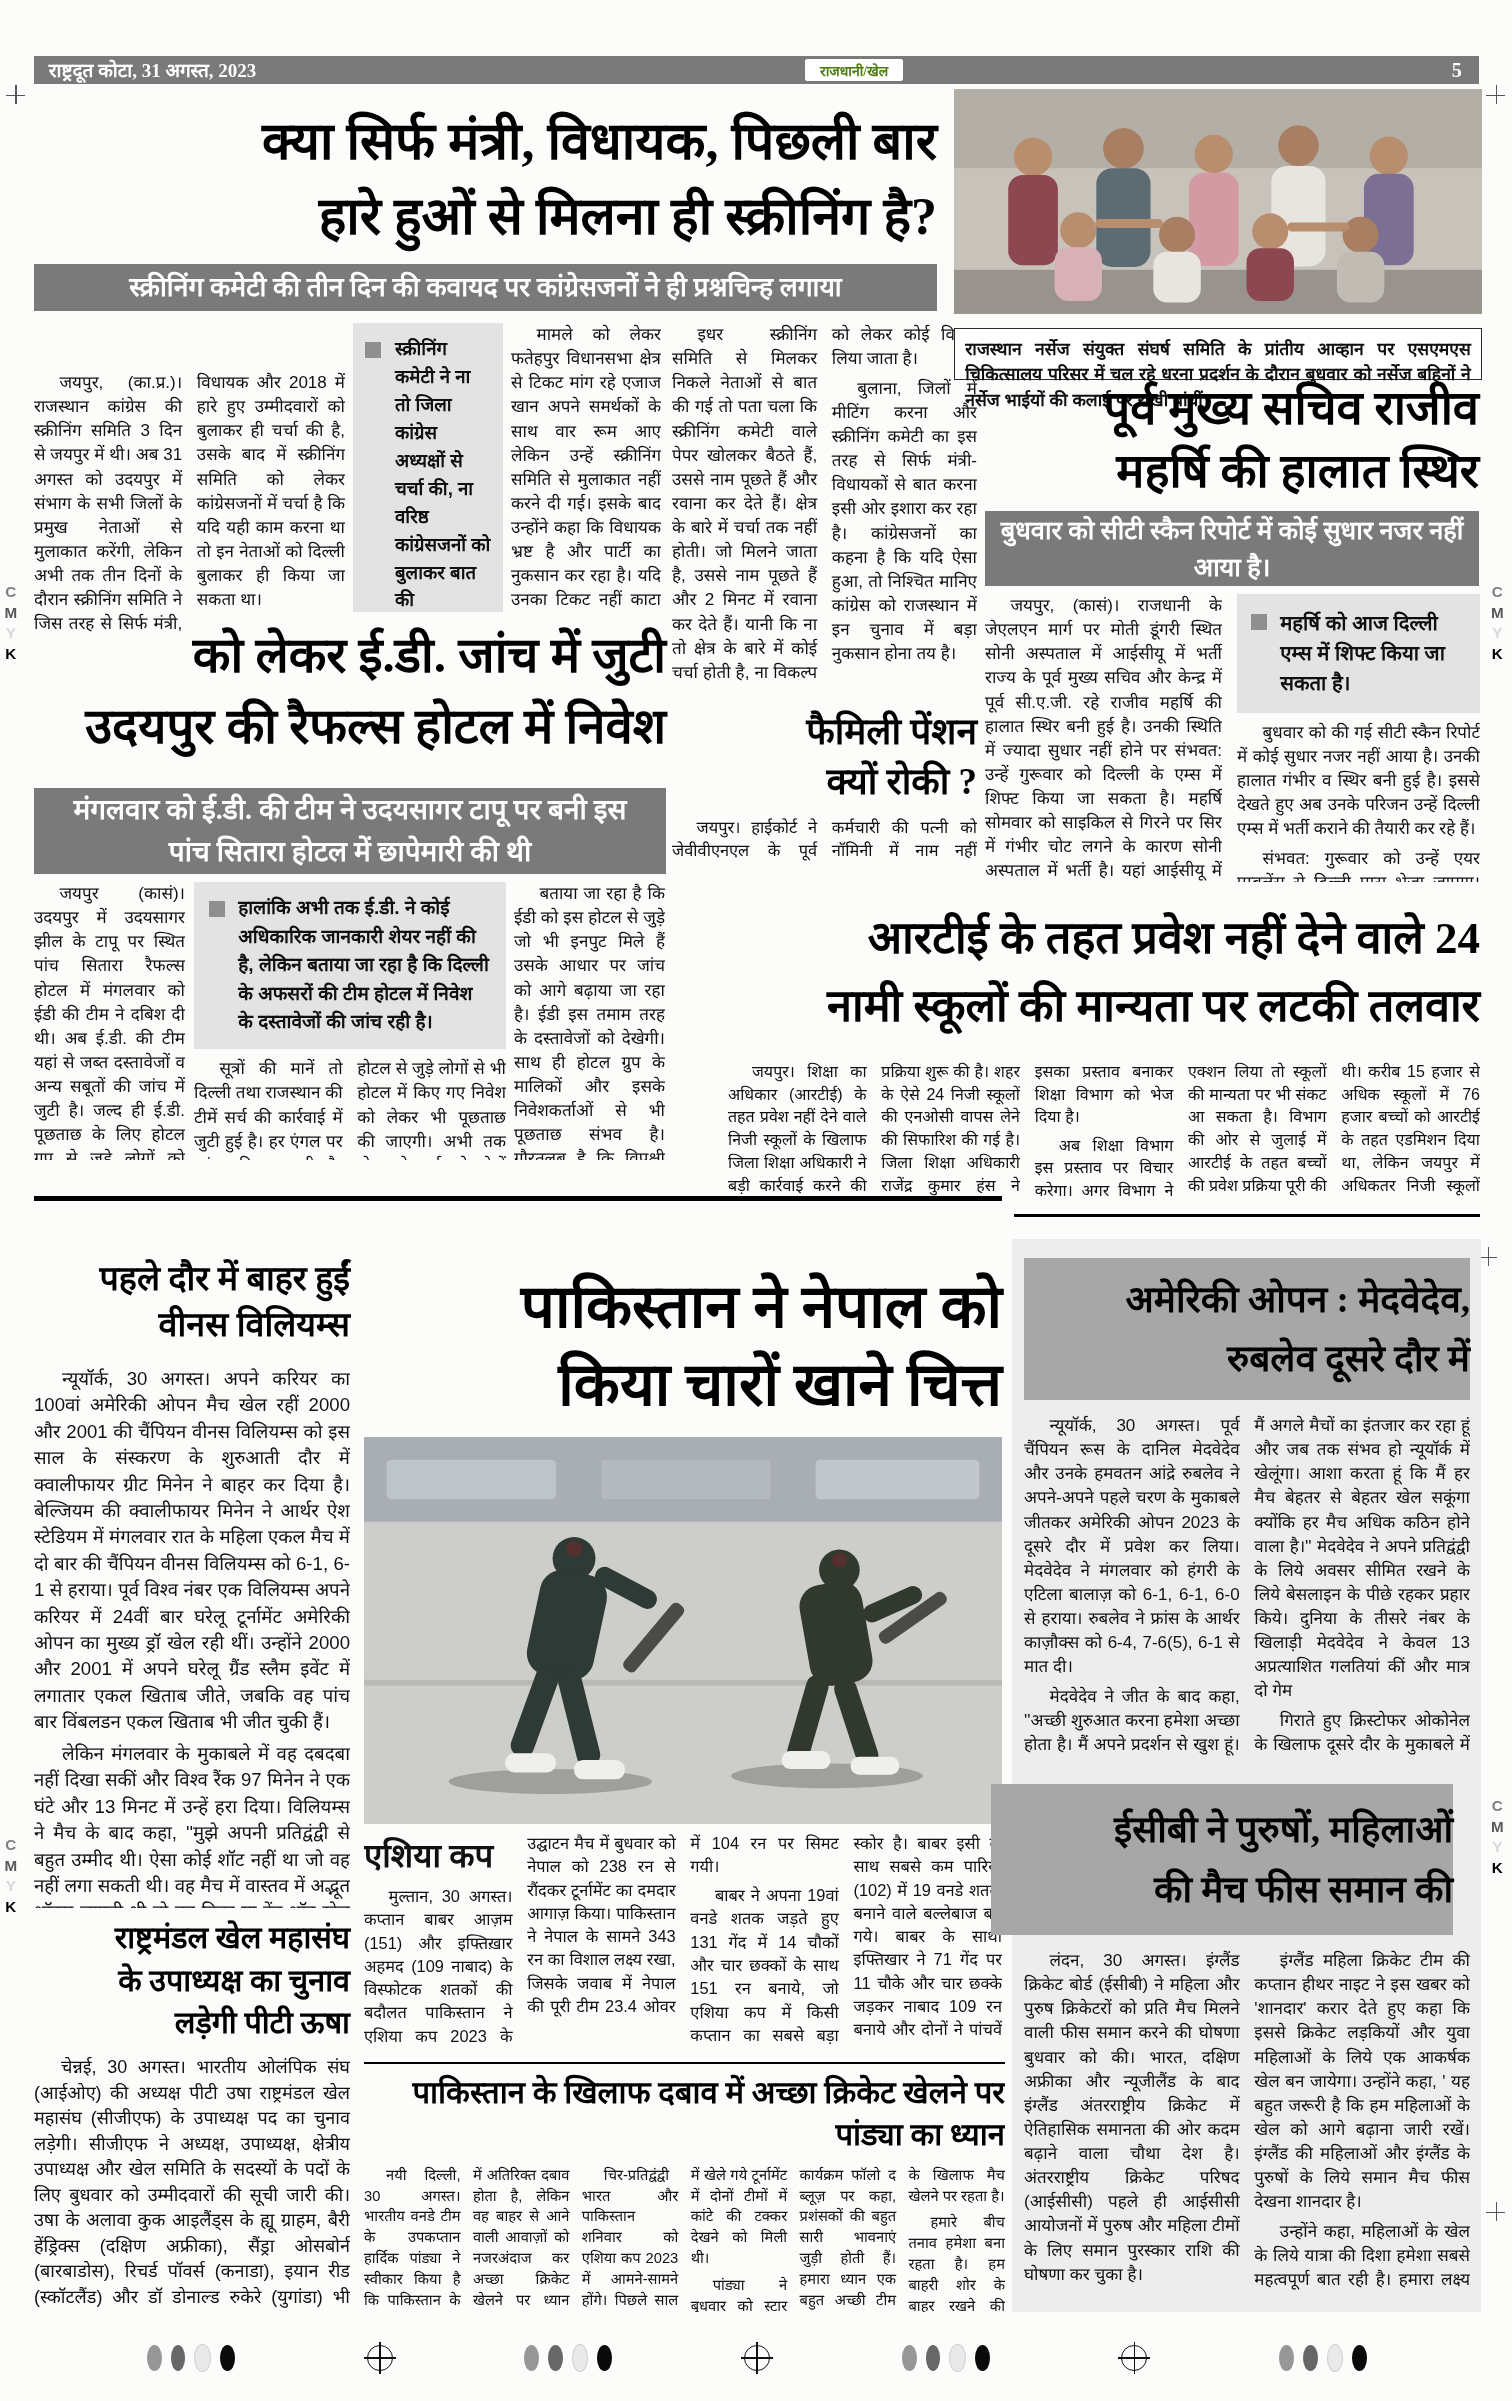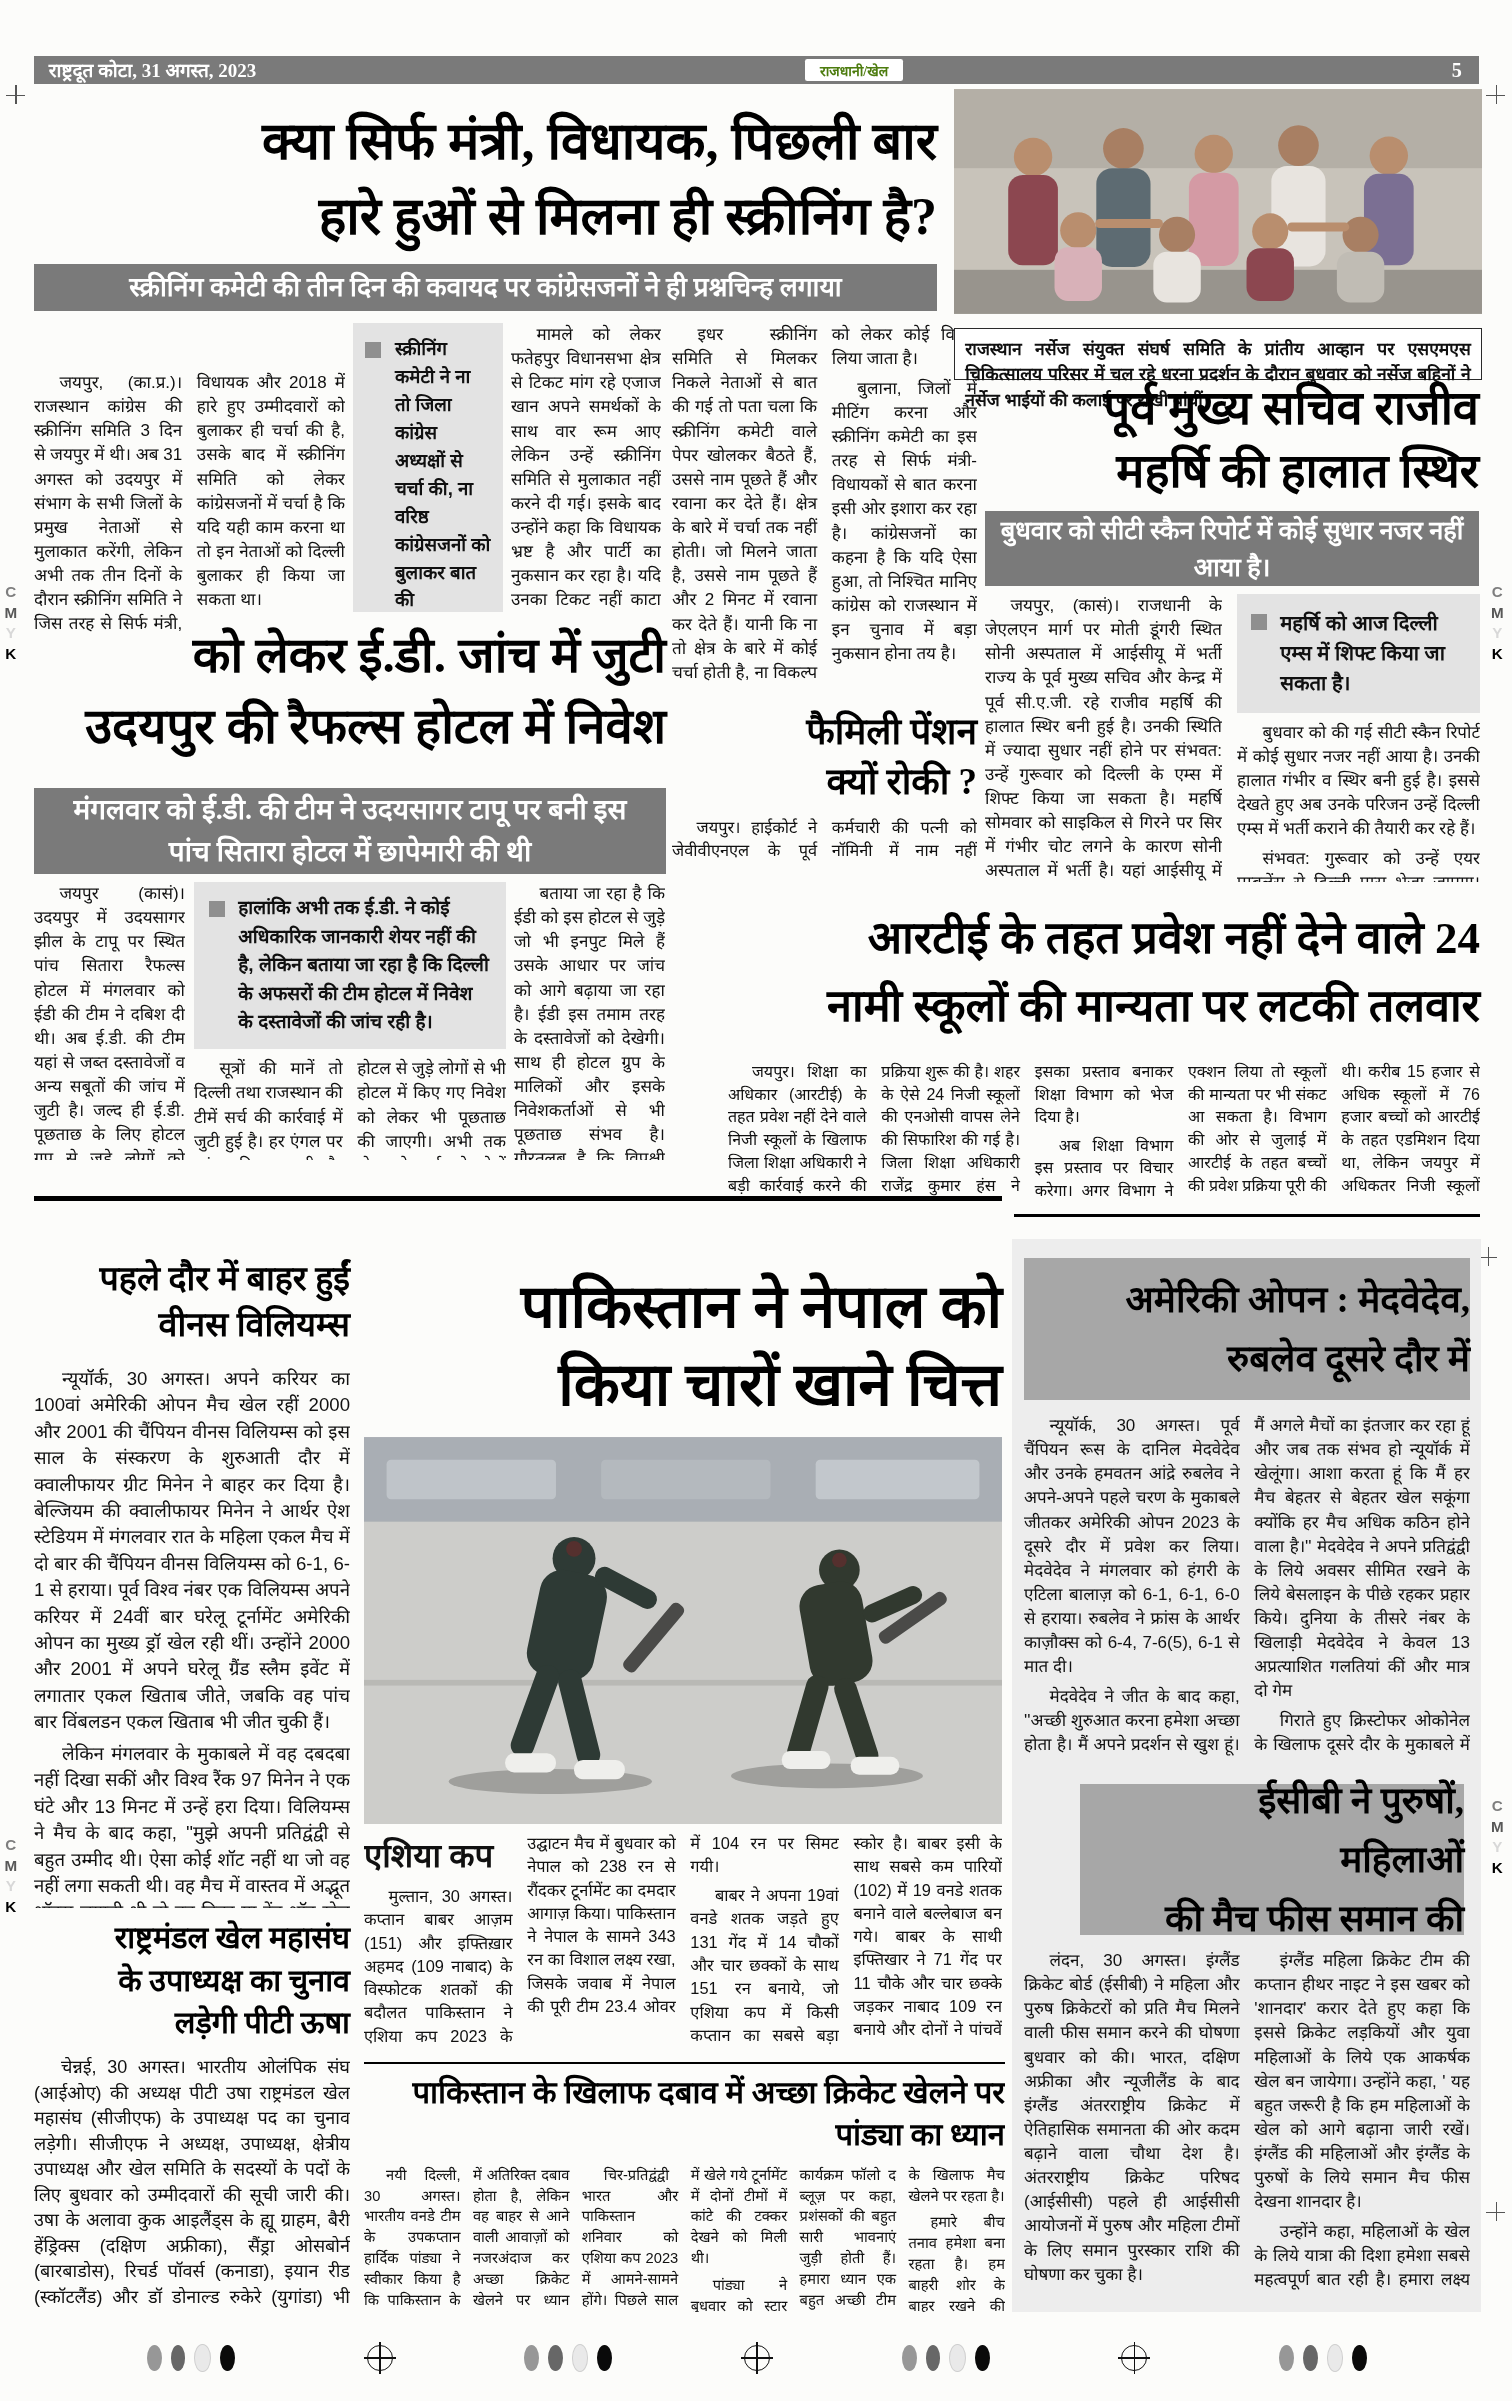--- a/index.html
+++ b/index.html
@@ -313,21 +313,21 @@
     <span class="ln">अमेरिकी ओपन : मेदवेदेव,</span>
     <span class="ln">रुबलेव दूसरे दौर में</span>
   </div>
   <div class="abs cols" style="left:1024px;top:1414px;width:446px;height:361px;column-count:2;font-size:17px;">
     <p>न्यूयॉर्क, 30 अगस्त। पूर्व चैंपियन रूस के दानिल मेदवेदेव और उनके हमवतन आंद्रे रुबलेव ने अपने-अपने पहले चरण के मुकाबले जीतकर अमेरिकी ओपन 2023 के दूसरे दौर में प्रवेश कर लिया। मेदवेदेव ने मंगलवार को हंगरी के एटिला बालाज़ को 6-1, 6-1, 6-0 से हराया। रुबलेव ने फ्रांस के आर्थर काज़ौक्स को 6-4, 7-6(5), 6-1 से मात दी।</p>
     <p>मेदवेदेव ने जीत के बाद कहा, ''अच्छी शुरुआत करना हमेशा अच्छा होता है। मैं अपने प्रदर्शन से खुश हूं। मैं अगले मैचों का इंतजार कर रहा हूं और जब तक संभव हो न्यूयॉर्क में खेलूंगा। आशा करता हूं कि मैं हर मैच बेहतर से बेहतर खेल सकूंगा क्योंकि हर मैच अधिक कठिन होने वाला है।'' मेदवेदेव ने अपने प्रतिद्वंद्वी के लिये अवसर सीमित रखने के लिये बेसलाइन के पीछे रहकर प्रहार किये। दुनिया के तीसरे नंबर के खिलाड़ी मेदवेदेव ने केवल 13 अप्रत्याशित गलतियां कीं और मात्र दो गेम</p>
     <p>गिराते हुए क्रिस्टोफर ओकोनेल के खिलाफ दूसरे दौर के मुकाबले में प्रवेश किया।</p>
 
   </div>
 
-  <div class="abs headbox hl" style="left:1080px;top:1784px;width:384px;height:151px;font-size:37px;line-height:1.6;
+  <div class="abs headbox hl" style="left:991px;top:1784px;width:462px;height:151px;font-size:37px;line-height:1.6;
               display:flex;flex-direction:column;justify-content:center;">
     <span class="ln">ईसीबी ने पुरुषों, महिलाओं</span>
     <span class="ln">की मैच फीस समान की</span>
   </div>
   <div class="abs cols" style="left:1024px;top:1949px;width:446px;height:356px;column-count:2;font-size:17px;">
     <p>लंदन, 30 अगस्त। इंग्लैंड क्रिकेट बोर्ड (ईसीबी) ने महिला और पुरुष क्रिकेटरों को प्रति मैच मिलने वाली फीस समान करने की घोषणा बुधवार को की। भारत, दक्षिण अफ्रीका और न्यूजीलैंड के बाद इंग्लैंड अंतरराष्ट्रीय क्रिकेट में ऐतिहासिक समानता की ओर कदम बढ़ाने वाला चौथा देश है। अंतरराष्ट्रीय क्रिकेट परिषद (आईसीसी) पहले ही आईसीसी आयोजनों में पुरुष और महिला टीमों के लिए समान पुरस्कार राशि की घोषणा कर चुका है।</p>
     <p>इंग्लैंड महिला क्रिकेट टीम की कप्तान हीथर नाइट ने इस खबर को 'शानदार' करार देते हुए कहा कि इससे क्रिकेट लड़कियों और युवा महिलाओं के लिये एक आकर्षक खेल बन जायेगा। उन्होंने कहा, ' यह बहुत जरूरी है कि हम महिलाओं के खेल को आगे बढ़ाना जारी रखें। इंग्लैंड की महिलाओं और इंग्लैंड के पुरुषों के लिये समान मैच फीस देखना शानदार है।</p>
     <p>उन्होंने कहा, महिलाओं के खेल के लिये यात्रा की दिशा हमेशा सबसे महत्वपूर्ण बात रही है। हमारा लक्ष्य एक टिकाऊ उत्पाद बनाना रहा है, जिसे लोग देखना और खेलना चाहते हैं। मुझे यकीन है कि समान मैच फीस का फैसला क्रिकेट को लड़कियों और युवा महिलाओं के लिये एक आकर्षक खेल बनायेगा। ईसीबी के मुख्य कार्यकारी अधिकारी रिचर्ड गोल्ड ने कहा कि यह विकास महिला क्रिकेट में इंग्लैंड के बढ़े हुए निवेश का परिणाम है। उन्होंने कहा, इस गर्मी की रोमांचक महिला एशेज शृंखला ने दिखाया कि इस देश में स्टेडियम और टीवी पर दर्शकों की रिकॉर्ड उपस्थिति के साथ महिला क्रिकेट कैसे तेजी से बढ़ रहा है।</p>
 
   </div>

